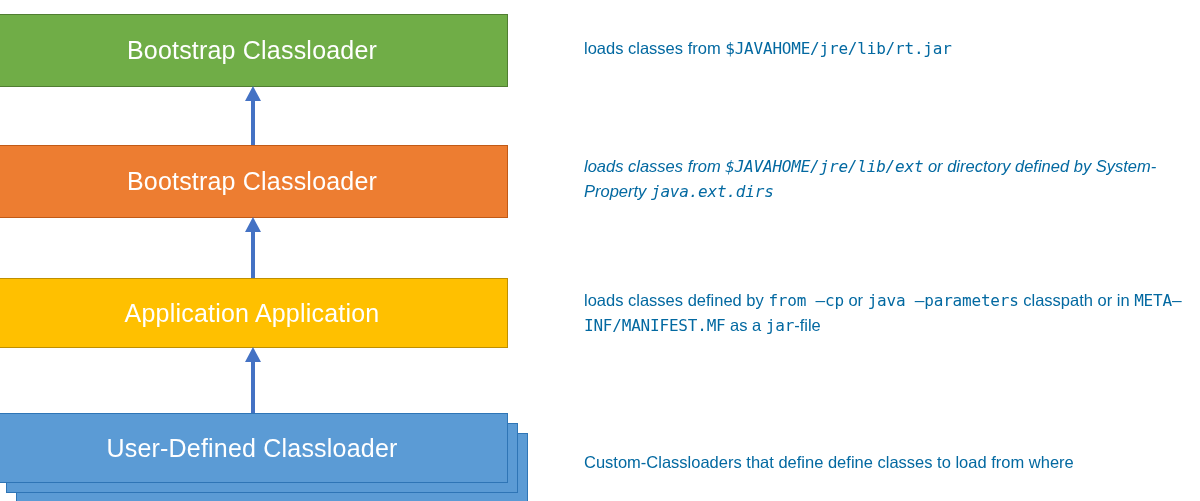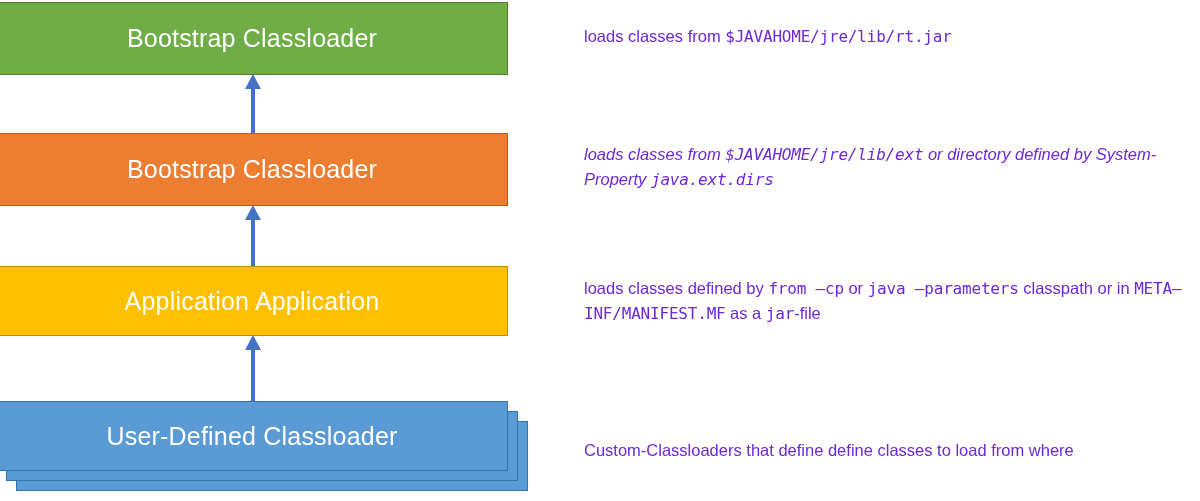--- a/index.html
+++ b/index.html
@@ -10,21 +10,21 @@
   body {
     width: 1200px;
     height: 501px;
     position: relative;
     overflow: hidden;
     font-family: "Liberation Sans", sans-serif;
   }
 
   #diagram {
     position: absolute;
-    left: 0; top: 0;
+    left: 0; top: 12px;
     width: 1200px;
     height: 376px;
   }
 
   
   .cl-box {
     position: absolute;
     box-sizing: border-box;
     display: flex;
     align-items: center;
@@ -98,21 +98,21 @@
   .arrow-2 { top: 205px; height: 62px; }
   .arrow-3 { top: 335px; height: 67px; }
 
   
   .desc {
     position: absolute;
     left: 584px;
     width: 600px;
     font-size: 16.5px;
     line-height: 24px;
-    color: #6d28d9;
+    color: #0369a1;
     font-family: "Liberation Sans", sans-serif;
   }
   .desc .mono {
     font-family: "DejaVu Sans Mono", "Liberation Mono", monospace;
     font-size: 16px;
     letter-spacing: -0.2px;
   }
   .desc-bootstrap   { top: 24px; }
   .desc-extension   { top: 142px; font-style: italic; }
   .desc-application { top: 276px; }

